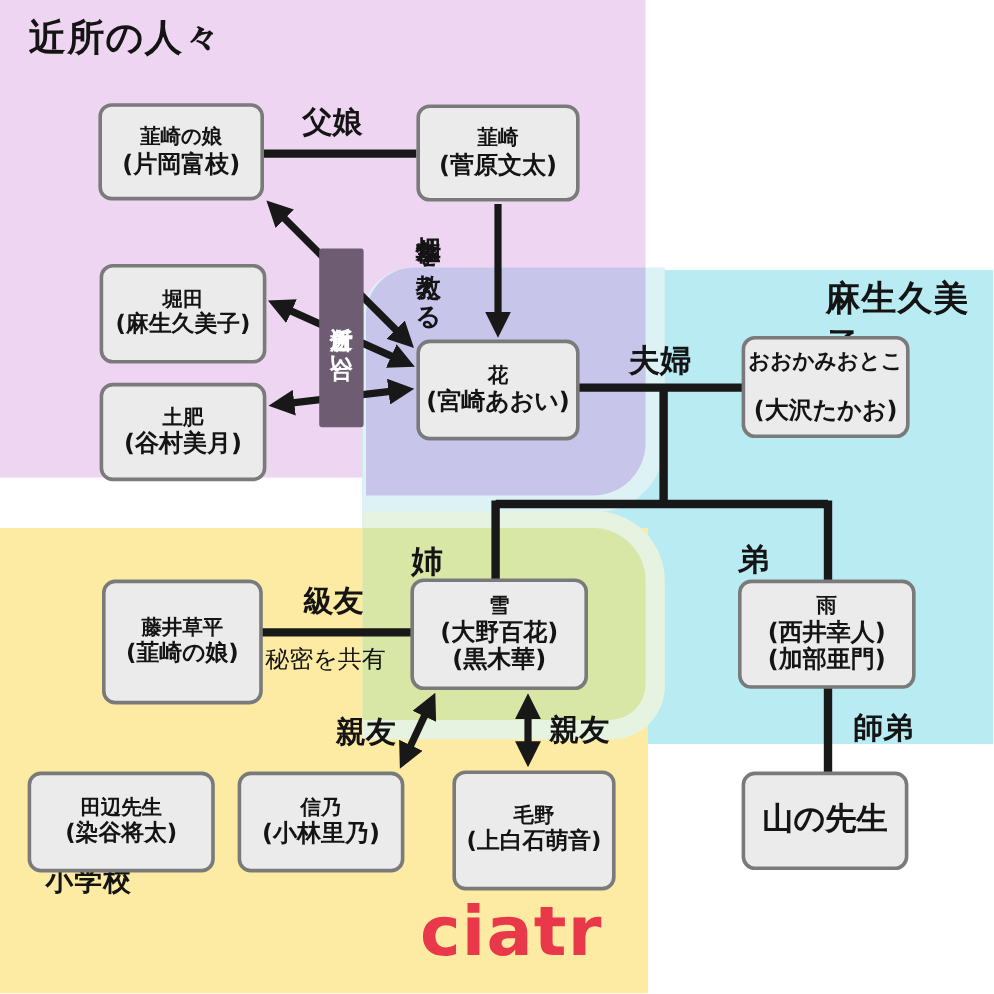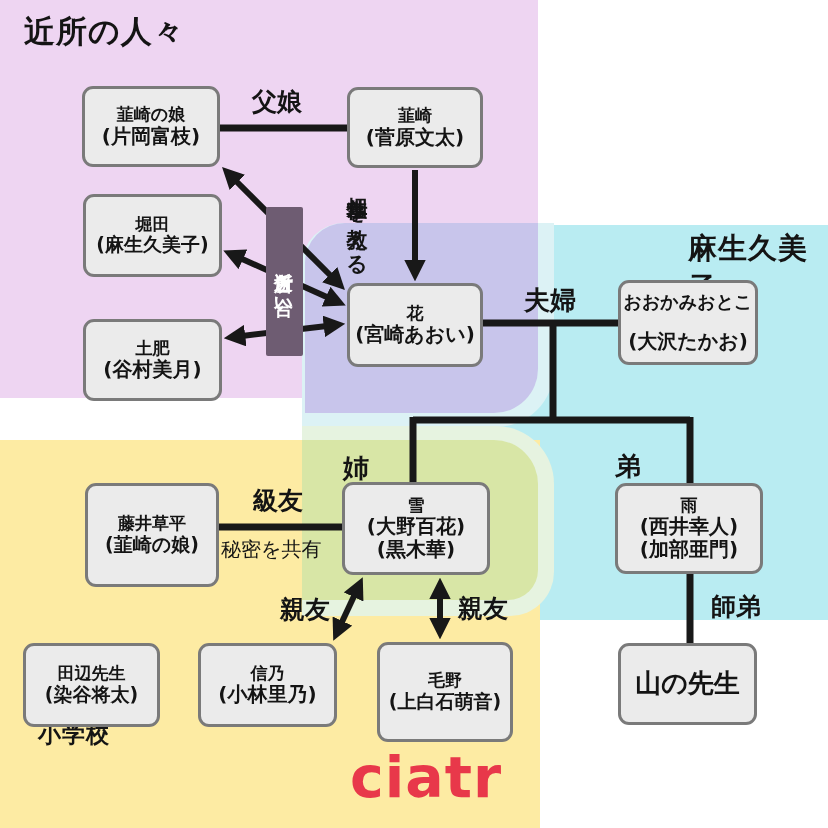--- a/index.html
+++ b/index.html
@@ -102,21 +102,21 @@
   <div class="rel" style="left:711px;top:590px;">師弟</div>
 
   <div class="box" style="left:82px;top:86px;width:138px;height:81px;">
     <div class="nm">韮崎の娘</div>
     <div class="ac">(片岡富枝)</div>
   </div>
   <div class="box" style="left:347px;top:87px;width:136px;height:81px;">
     <div class="nm">韮崎</div>
     <div class="ac">(菅原文太)</div>
   </div>
-  <div class="box" style="left:83px;top:194px;width:139px;height:83px;">
+  <div class="box" style="left:83px;top:220px;width:139px;height:83px;">
     <div class="nm">堀田</div>
     <div class="ac ac-sm">(麻生久美子)</div>
   </div>
   <div class="box" style="left:83px;top:303px;width:139px;height:82px;margin-top:16px;">
     <div class="nm">土肥</div>
     <div class="ac">(谷村美月)</div>
   </div>
   <div class="box" style="left:347px;top:283px;width:136px;height:84px;">
     <div class="nm">花</div>
     <div class="ac">(宮崎あおい)</div>
@@ -132,21 +132,21 @@
   </div>
   <div class="box" style="left:615px;top:483px;width:148px;height:91px;">
     <div class="nm">雨</div>
     <div class="ac">(西井幸人)</div>
     <div class="ac">(加部亜門)</div>
   </div>
   <div class="box" style="left:85px;top:483px;width:134px;height:104px;">
     <div class="nm">藤井草平</div>
     <div class="ac ac-sm">(韮崎の娘)</div>
   </div>
-  <div class="box" style="left:23px;top:643px;width:137px;height:84px;">
+  <div class="box" style="left:23px;top:643px;width:156px;height:84px;">
     <div class="nm">田辺先生</div>
     <div class="ac ac-sm">(染谷将太)</div>
   </div>
   <div class="box" style="left:198px;top:643px;width:139px;height:84px;">
     <div class="nm">信乃</div>
     <div class="ac">(小林里乃)</div>
   </div>
   <div class="box" style="left:377px;top:642px;width:136px;height:100px;">
     <div class="nm">毛野</div>
     <div class="ac ac-sm">(上白石萌音)</div>

